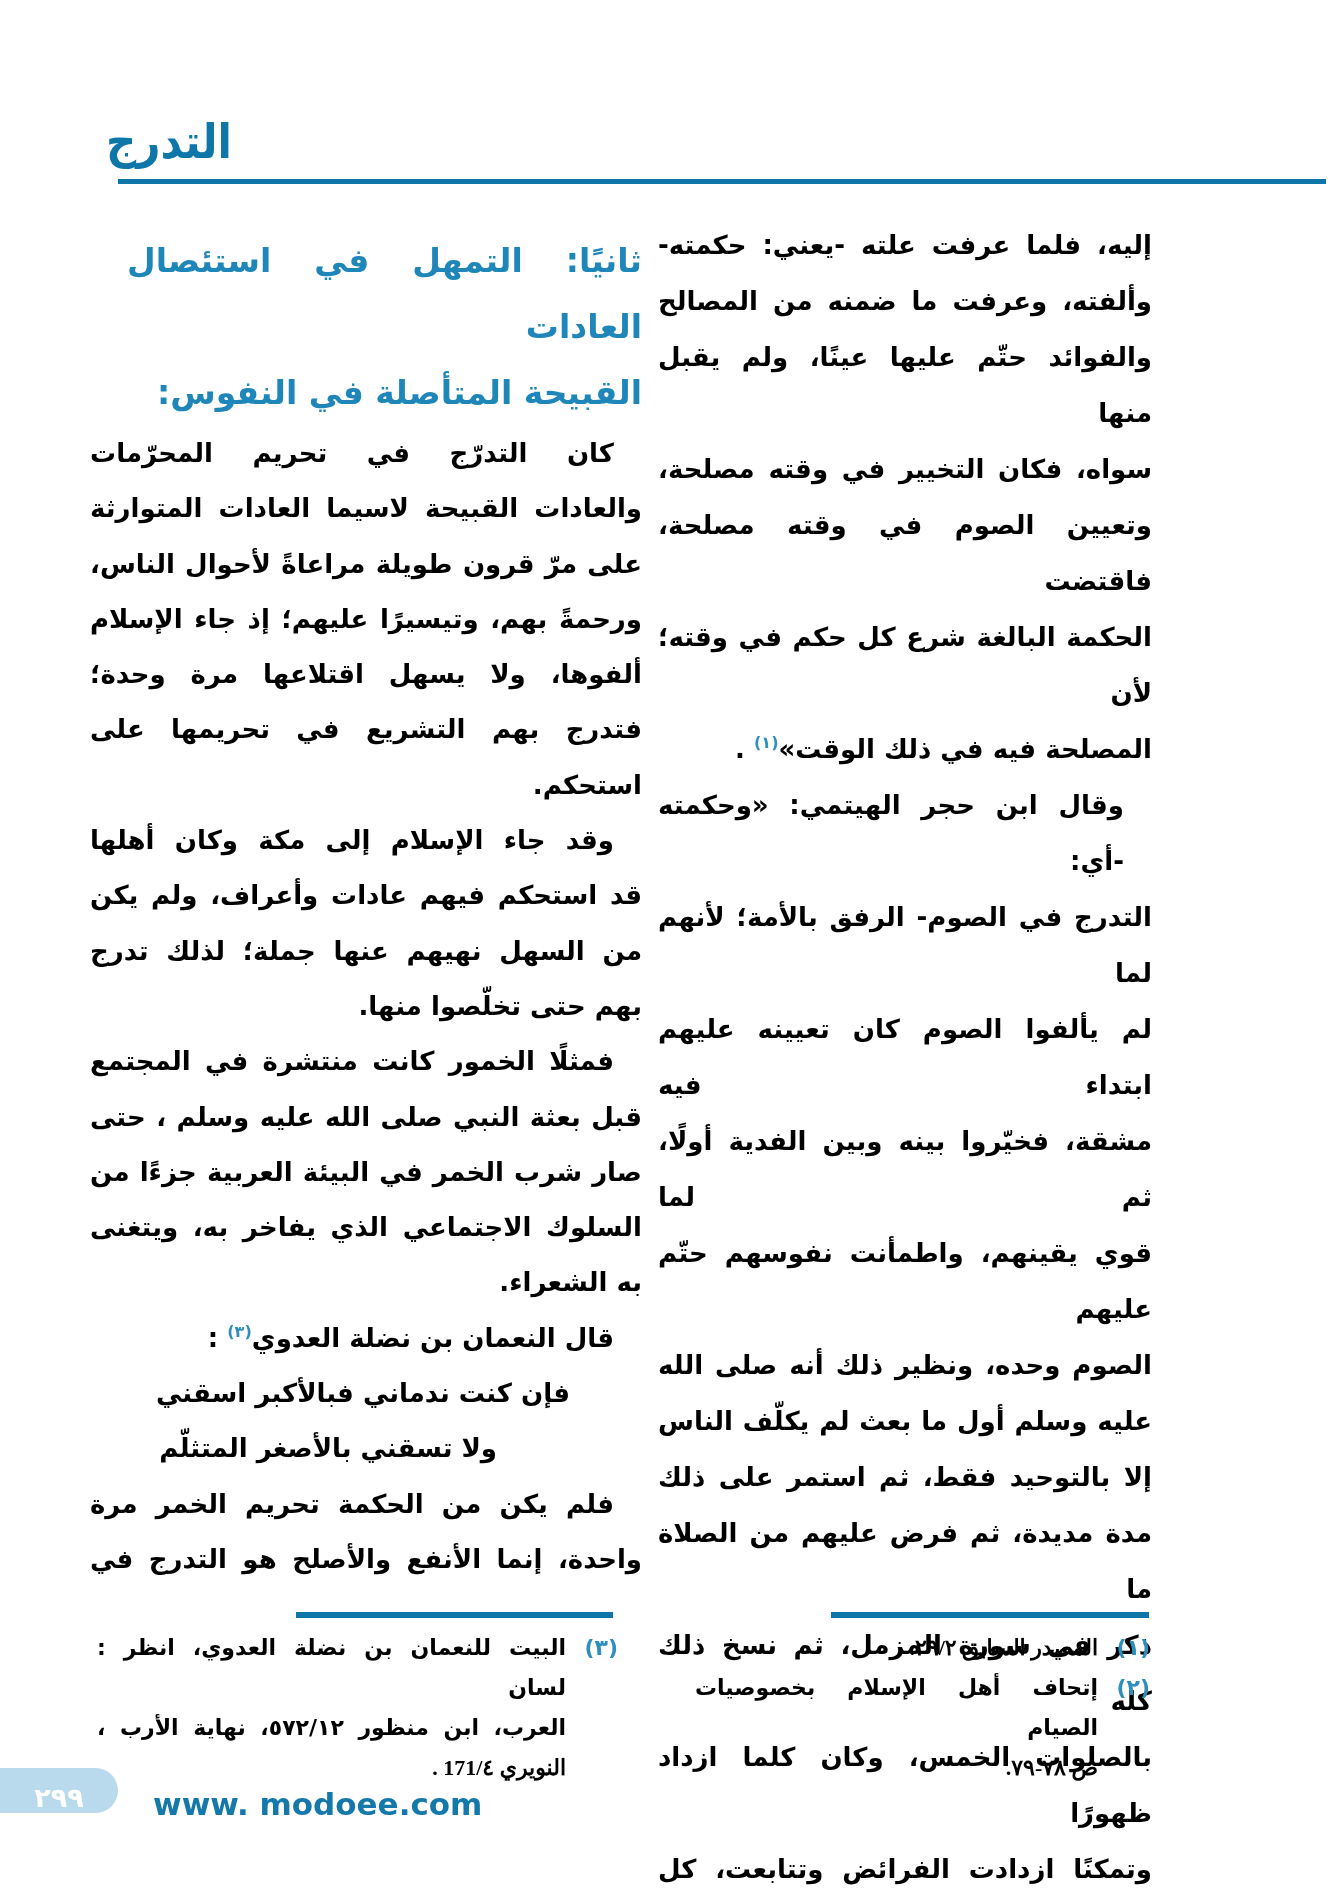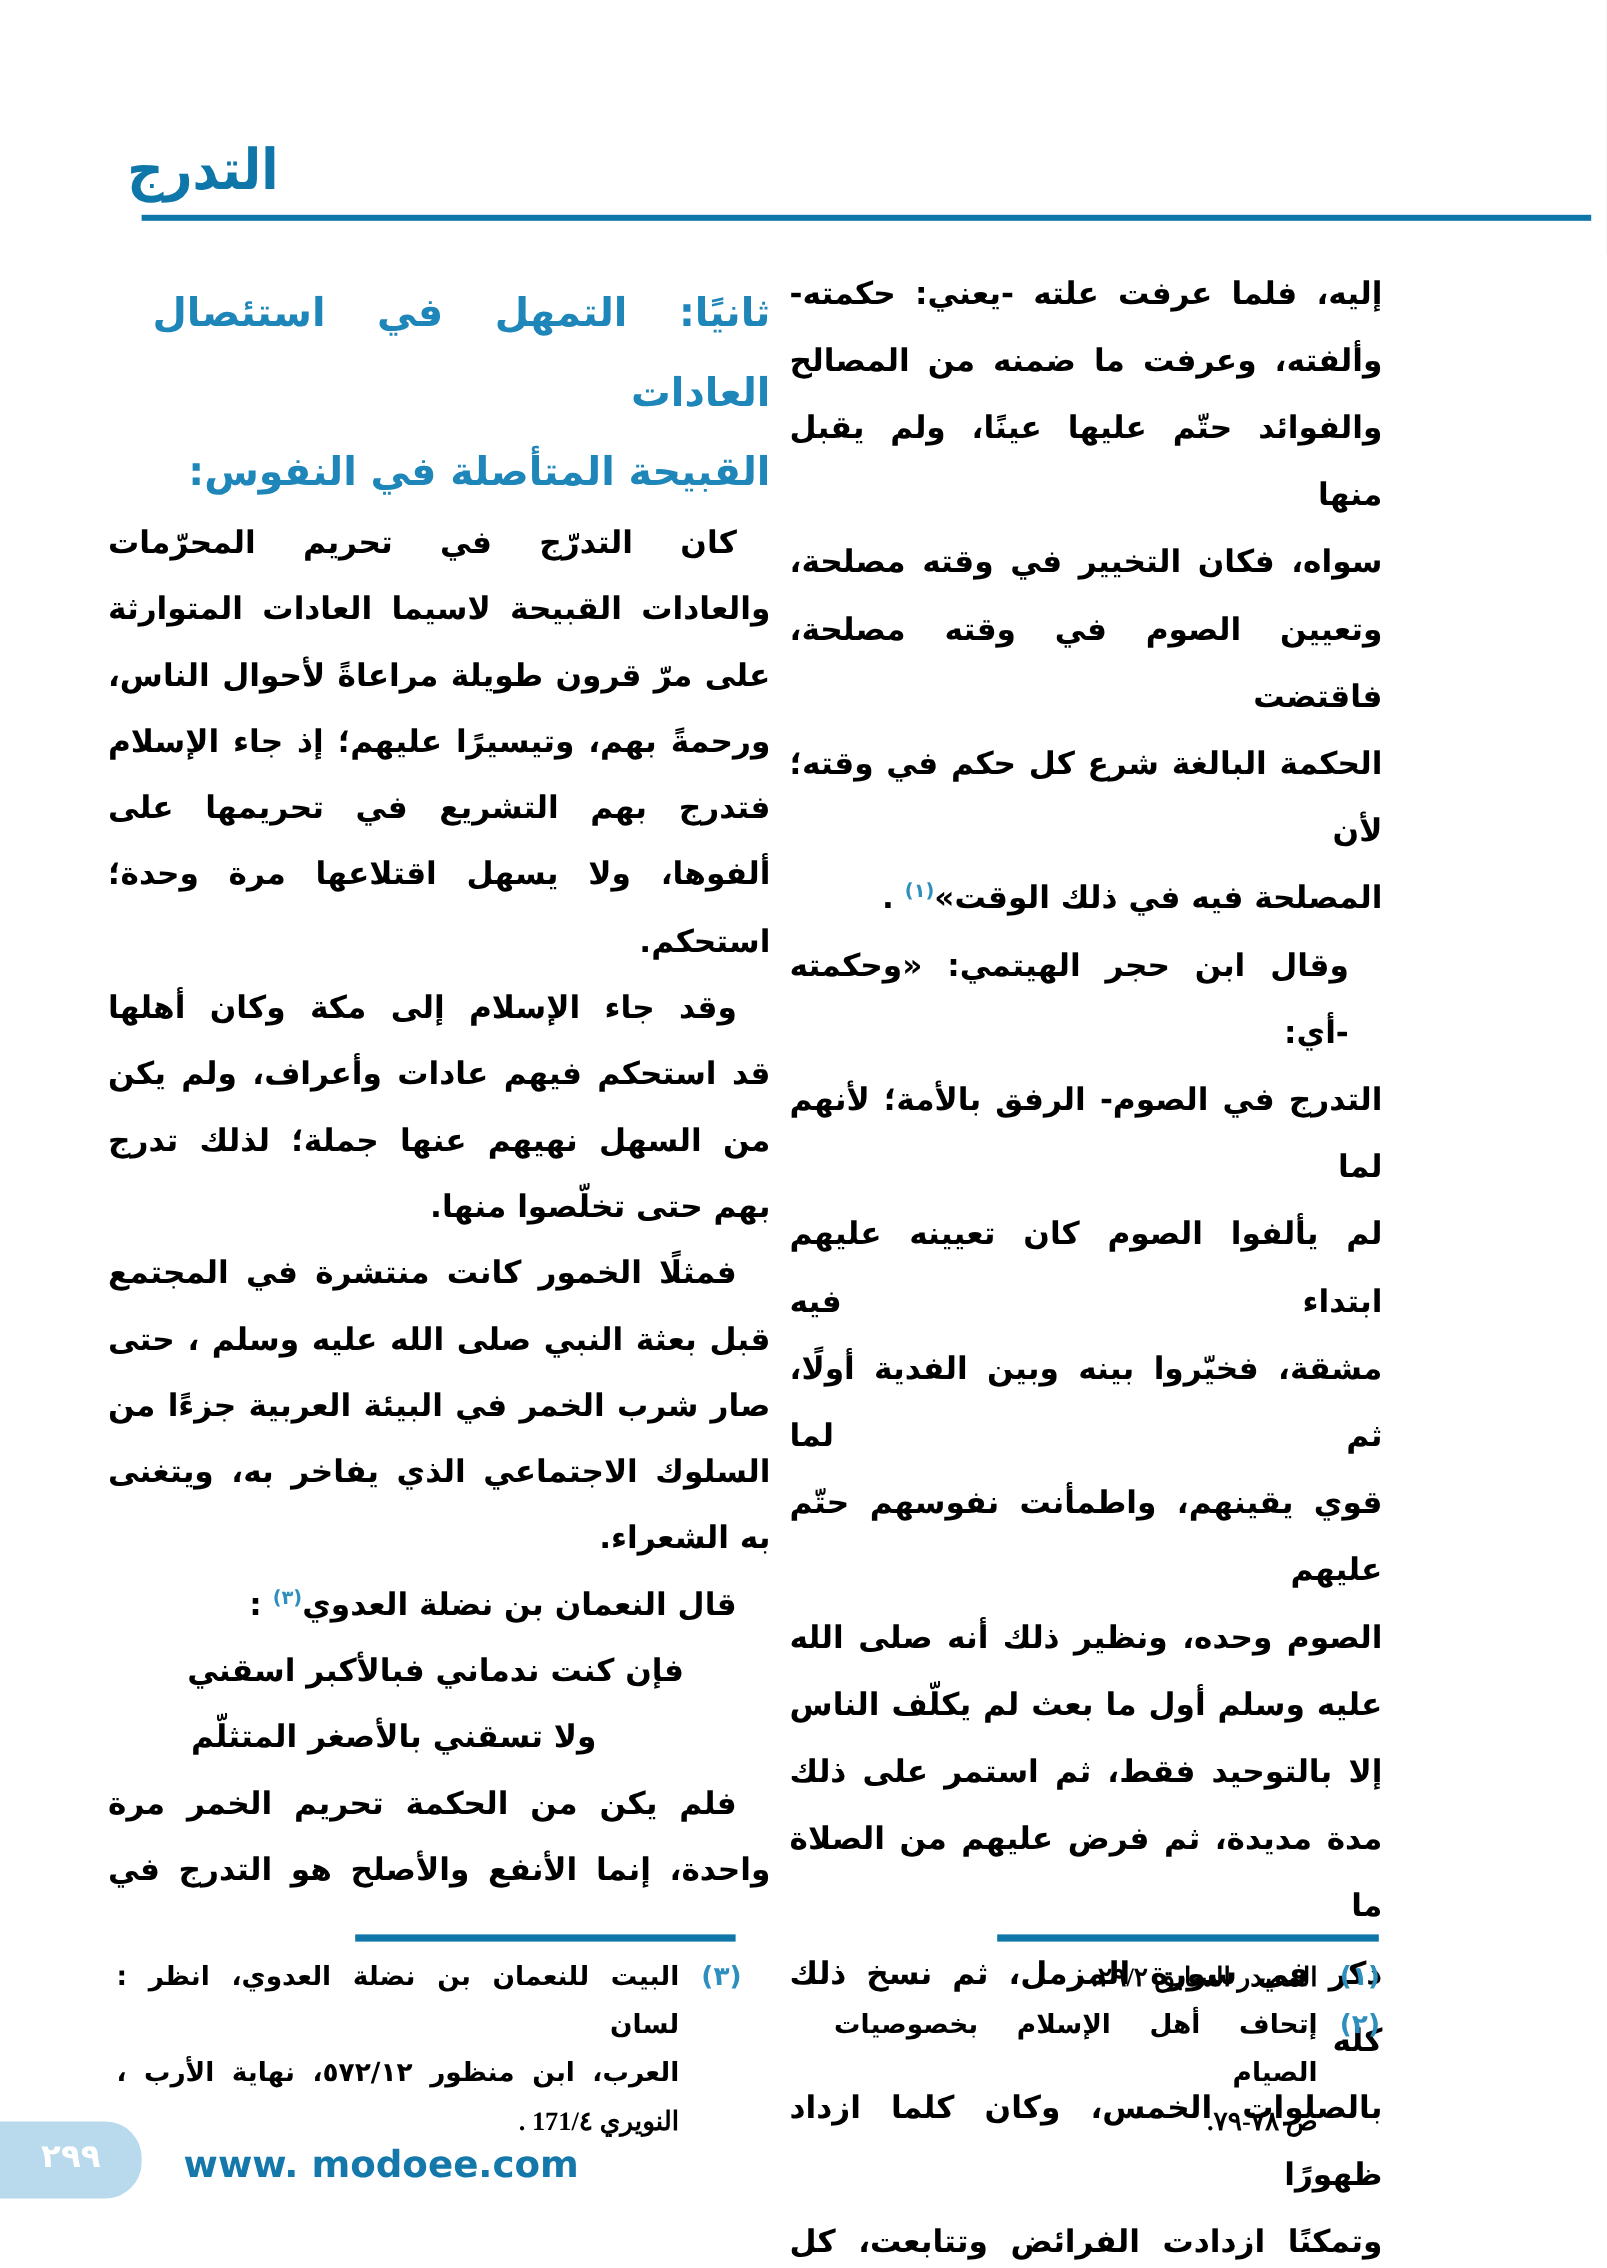--- a/index.html
+++ b/index.html
@@ -23,21 +23,21 @@
   .fn-sep-left{left:296px;width:317px;}
   .fnblock{position:absolute;top:1628px;direction:rtl;font-weight:bold;font-size:22px;
         line-height:40px;color:var(--text);}
   .fnblock-right{left:695px;width:455px;}
   .fnblock-left{left:97px;width:521px;}
   .fn-row{display:flex;}
   .fn-marker{flex:0 0 52px;color:var(--fnref);}
   .fn-text{flex:1;}
   .fl.j{text-align:justify;text-align-last:justify;}
   .fl.e{text-align:right;font-family:Liberation Serif, serif;}
-  .page-tab{position:absolute;left:0;top:1768px;width:118px;height:64px;
+  .page-tab{position:absolute;left:0;top:1768px;width:118px;height:45px;
         background:var(--tab);border-radius:0 30px 30px 0;}
   .page-num{display:block;text-align:center;line-height:60px;color:#fff;font-size:27px;font-weight:bold;}
   .site-url{position:absolute;left:153px;top:1786px;font-size:31px;font-weight:bold;color:var(--url);}
 </style>
 </head>
 <body>
 
 <div class="page">
   <div class="calligraphy">التدرج</div>
   <div class="top-rule"></div>
@@ -63,22 +63,22 @@
       <div class="ln j">بالصلوات الخمس، وكان كلما ازداد ظهورًا</div>
       <div class="ln j">وتمكنًا ازدادت الفرائض وتتابعت، كل ذلك</div>
     </div>
   <div class="col col-left">
       <div class="ln h j">ثانيًا: التمهل في استئصال العادات</div>
       <div class="ln h e">القبيحة المتأصلة في النفوس:</div>
       <div class="ln j ind">كان التدرّج في تحريم المحرّمات</div>
       <div class="ln j">والعادات القبيحة لاسيما العادات المتوارثة</div>
       <div class="ln j">على مرّ قرون طويلة مراعاةً لأحوال الناس،</div>
       <div class="ln j">ورحمةً بهم، وتيسيرًا عليهم؛ إذ جاء الإسلام</div>
+      <div class="ln j">ألفوها، ولا يسهل اقتلاعها مرة وحدة؛</div>
       <div class="ln j">فتدرج بهم التشريع في تحريمها على</div>
-      <div class="ln j">ألفوها، ولا يسهل اقتلاعها مرة وحدة؛</div>
       <div class="ln e">استحكم.</div>
       <div class="ln j ind">وقد جاء الإسلام إلى مكة وكان أهلها</div>
       <div class="ln j">قد استحكم فيهم عادات وأعراف، ولم يكن</div>
       <div class="ln j">من السهل نهيهم عنها جملة؛ لذلك تدرج</div>
       <div class="ln e">بهم حتى تخلّصوا منها.</div>
       <div class="ln j ind">فمثلًا الخمور كانت منتشرة في المجتمع</div>
       <div class="ln j">قبل بعثة النبي صلى الله عليه وسلم ، حتى</div>
       <div class="ln j">صار شرب الخمر في البيئة العربية جزءًا من</div>
       <div class="ln j">السلوك الاجتماعي الذي يفاخر به، ويتغنى</div>
       <div class="ln e">به الشعراء.</div>

